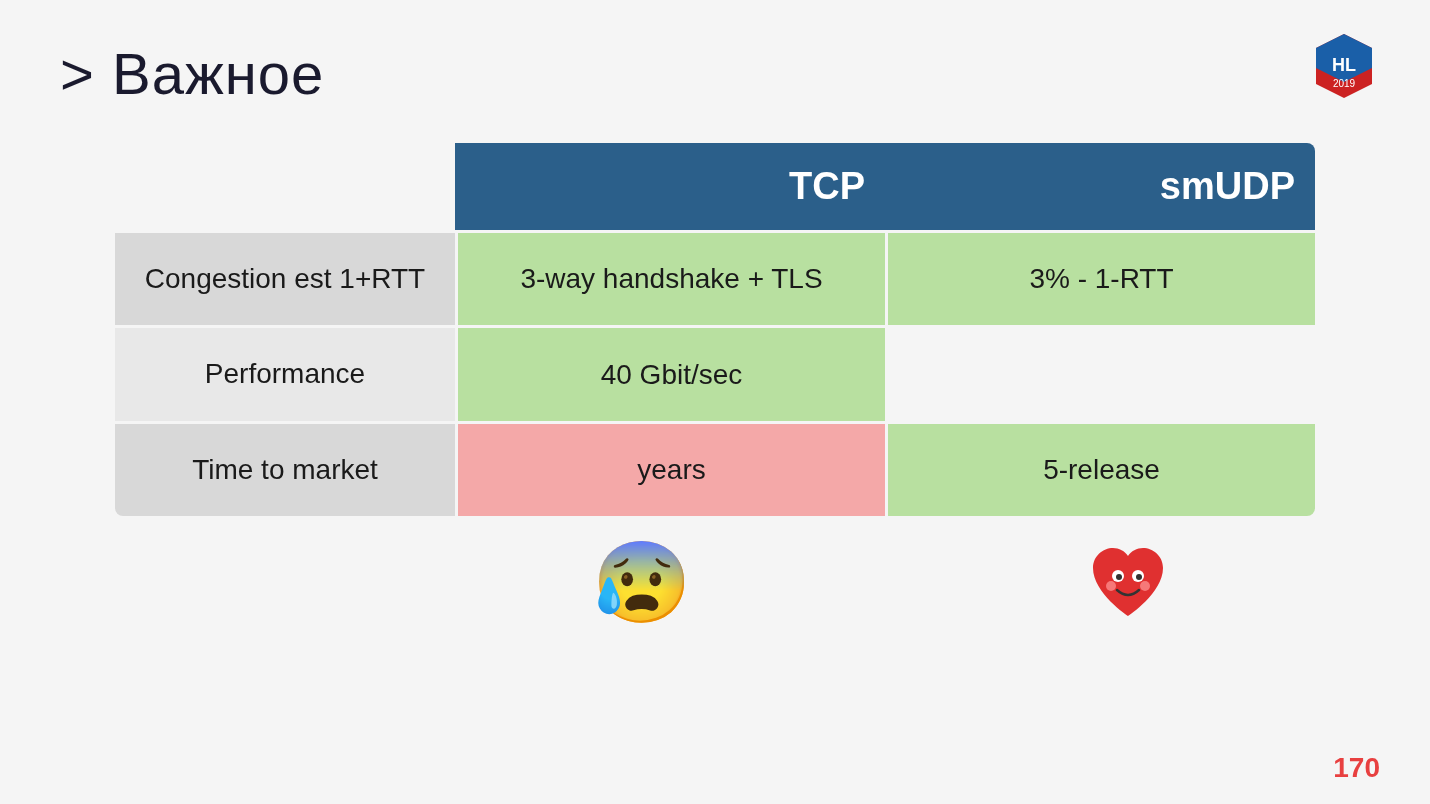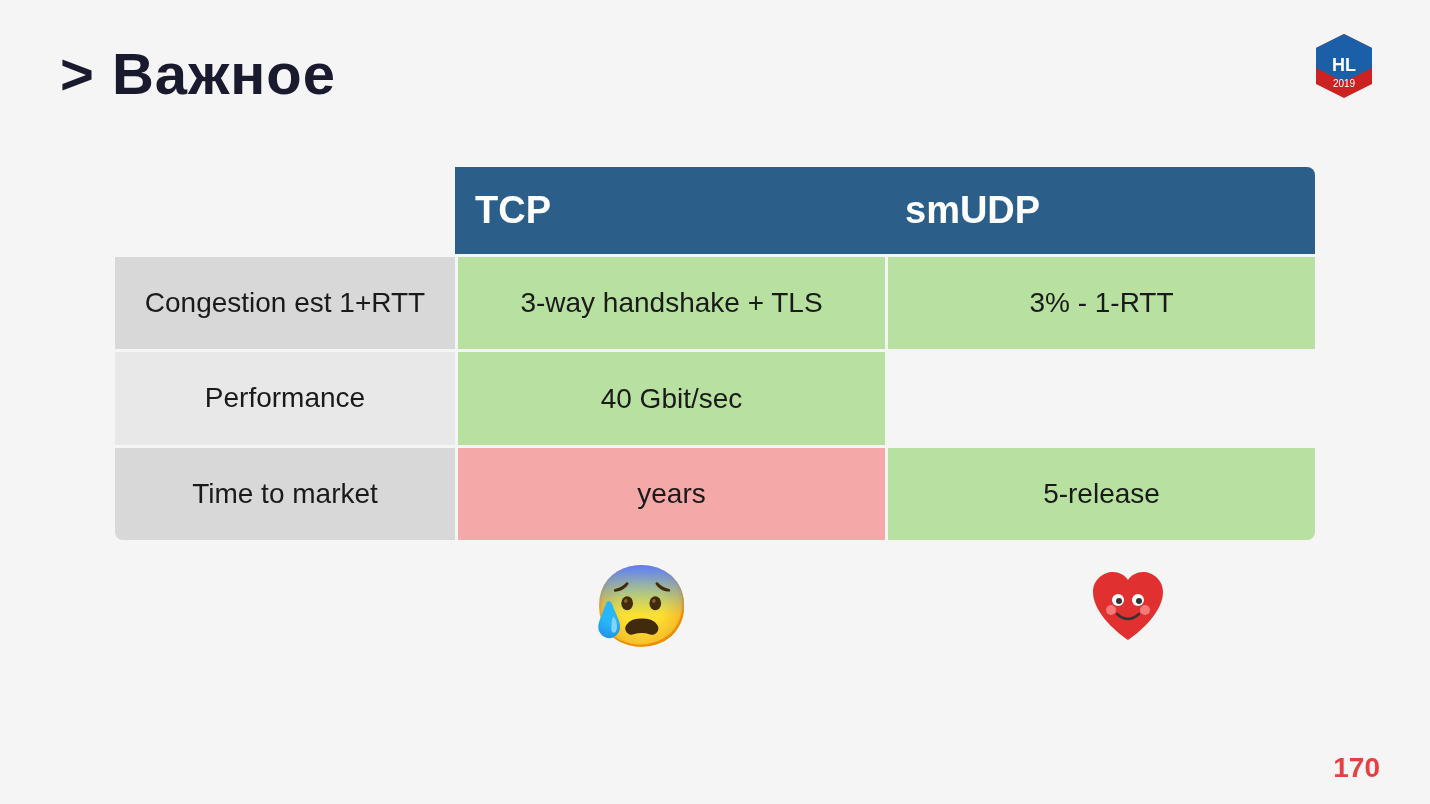--- a/index.html
+++ b/index.html
@@ -16,23 +16,23 @@
     .slide {
       width: 1430px;
       height: 804px;
       background: #f5f5f5;
       position: relative;
       padding: 40px 60px;
     }
 
     .title {
       font-size: 58px;
-      font-weight: 700;
+      font-weight: 400;
       color: #1a1a2e;
-      margin-bottom: 60px;
+      margin-bottom: 36px;
       letter-spacing: 1px;
     }
 
     .logo {
       position: absolute;
       top: 30px;
       right: 50px;
       width: 72px;
       height: 72px;
       text-decoration: underline;
@@ -59,21 +59,21 @@
 
     .header-empty {
       background: transparent;
     }
 
     .header-cell {
       background: #2b5f8a;
       color: #fff;
       font-size: 38px;
       font-weight: 700;
-      text-align: left;
+      text-align: right;
       padding: 22px 20px;
     }
 
     .header-cell:first-of-type {
       border-right: 3px solid #f5f5f5;
     }
 
     .table-row {
       display: grid;
       grid-template-columns: 340px 1fr 1fr;

